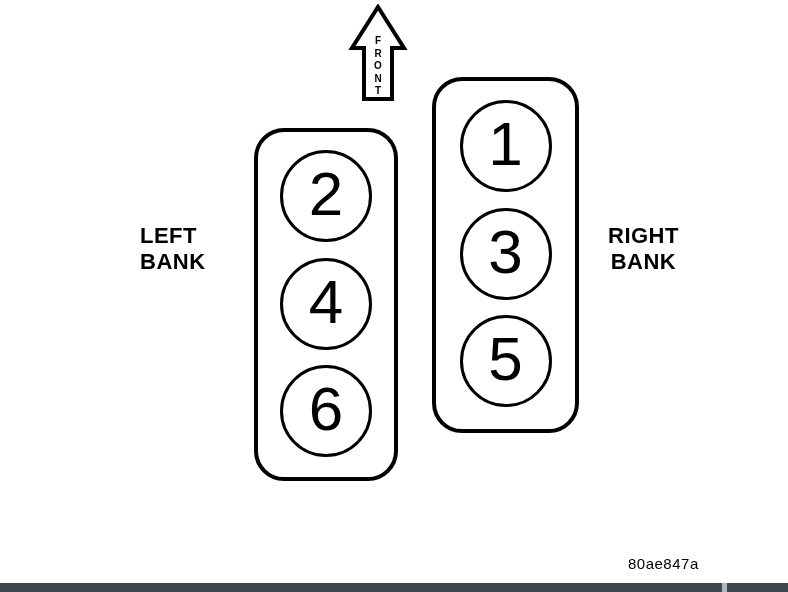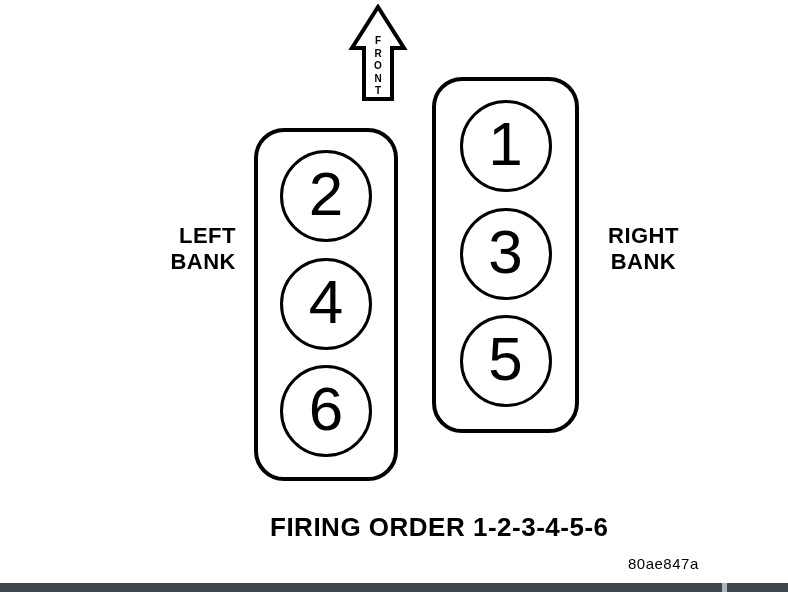--- a/index.html
+++ b/index.html
@@ -75,21 +75,21 @@
   .bank.right .cyl:nth-child(3) { top: 234px; }
 
   
   .bank-label {
     position: absolute;
     font-weight: 700;
     font-size: 22px;
     line-height: 26px;
     letter-spacing: 0.5px;
   }
-  .bank-label.left  { left: 140px; top: 223px; width: 96px; text-align: right; }
+  .bank-label.left  { left: 140px; top: 223px; width: 96px; text-align: left; }
   .bank-label.right { left: 608px; top: 223px; text-align: center; }
   .bank-label span { display: block; }
 
   
   .caption {
     position: absolute;
     left: 270px;
     top: 512px;
     font-weight: 700;
     font-size: 26px;
@@ -156,21 +156,20 @@
 
   <div class="bank-label left">
     <span>LEFT</span>
     <span>BANK</span>
   </div>
   <div class="bank-label right">
     <span>RIGHT</span>
     <span>BANK</span>
   </div>
 
-  <div class="caption">FIRING ORDER 1-2-3-4-5-6</div>
 
   <div class="figure-code">80ae847a</div>
 
   <div class="bottom-bar">
     <div class="bottom-bar-notch"></div>
   </div>
 
 </div>
 
 </body></html>

